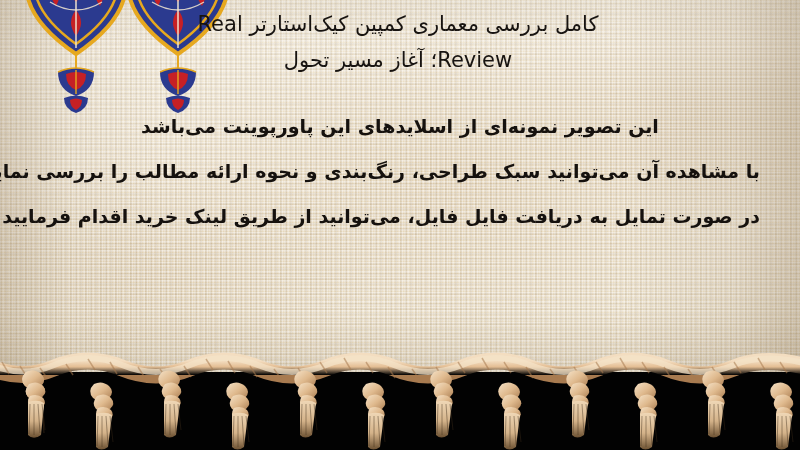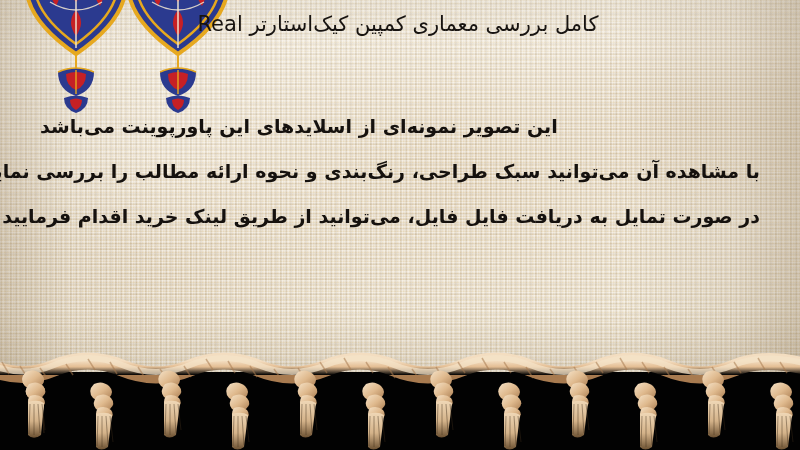--- a/index.html
+++ b/index.html
@@ -105,21 +105,21 @@
     font-weight: 400;
     letter-spacing: 0px;
     white-space: nowrap;
   }
 
   .body-block {
     position: absolute;
     right: 40px;
     top: 104px;
     width: 720px;
-    text-align: left;
+    text-align: center;
     direction: rtl;
   }
   .body-line {
     color: #15110e;
     font-size: 19px;
     line-height: 45px;
     font-weight: 700;
     white-space: nowrap;
   }
 
@@ -228,20 +228,21 @@
         <path d="M42 128 Q60 120 78 128" stroke="#e6a81f" stroke-width="1.6" fill="none"></path>
         <path d="M48 154 Q60 149 72 154 Q72 165 60 169 Q48 165 48 154 Z" fill="#2b3a8f"></path>
         <path d="M54 156 Q60 153 66 156 Q66 163 60 166 Q54 163 54 156 Z" fill="#c62025"></path>
         <path d="M60 170 L64 176 L60 182 L56 176 Z" fill="#c62025"></path>
       </g>
     </svg>
   </div>
 
   <div class="title-block">
     <div class="title-line">کامل بررسی معماری کمپین کیک‌استارتر Real</div>
+    <div class="title-line">Review؛ آغاز مسیر تحول</div>
   </div>
 
   <div class="body-block">
     <div class="body-line">این تصویر نمونه‌ای از اسلایدهای این پاورپوینت می‌باشد</div>
     <div class="body-line">با مشاهده آن می‌توانید سبک طراحی، رنگ‌بندی و نحوه ارائه مطالب را بررسی نمایید</div>
     <div class="body-line">در صورت تمایل به دریافت فایل فایل، می‌توانید از طریق لینک خرید اقدام فرمایید</div>
   </div>
 
   <div class="black-band"></div>
 

